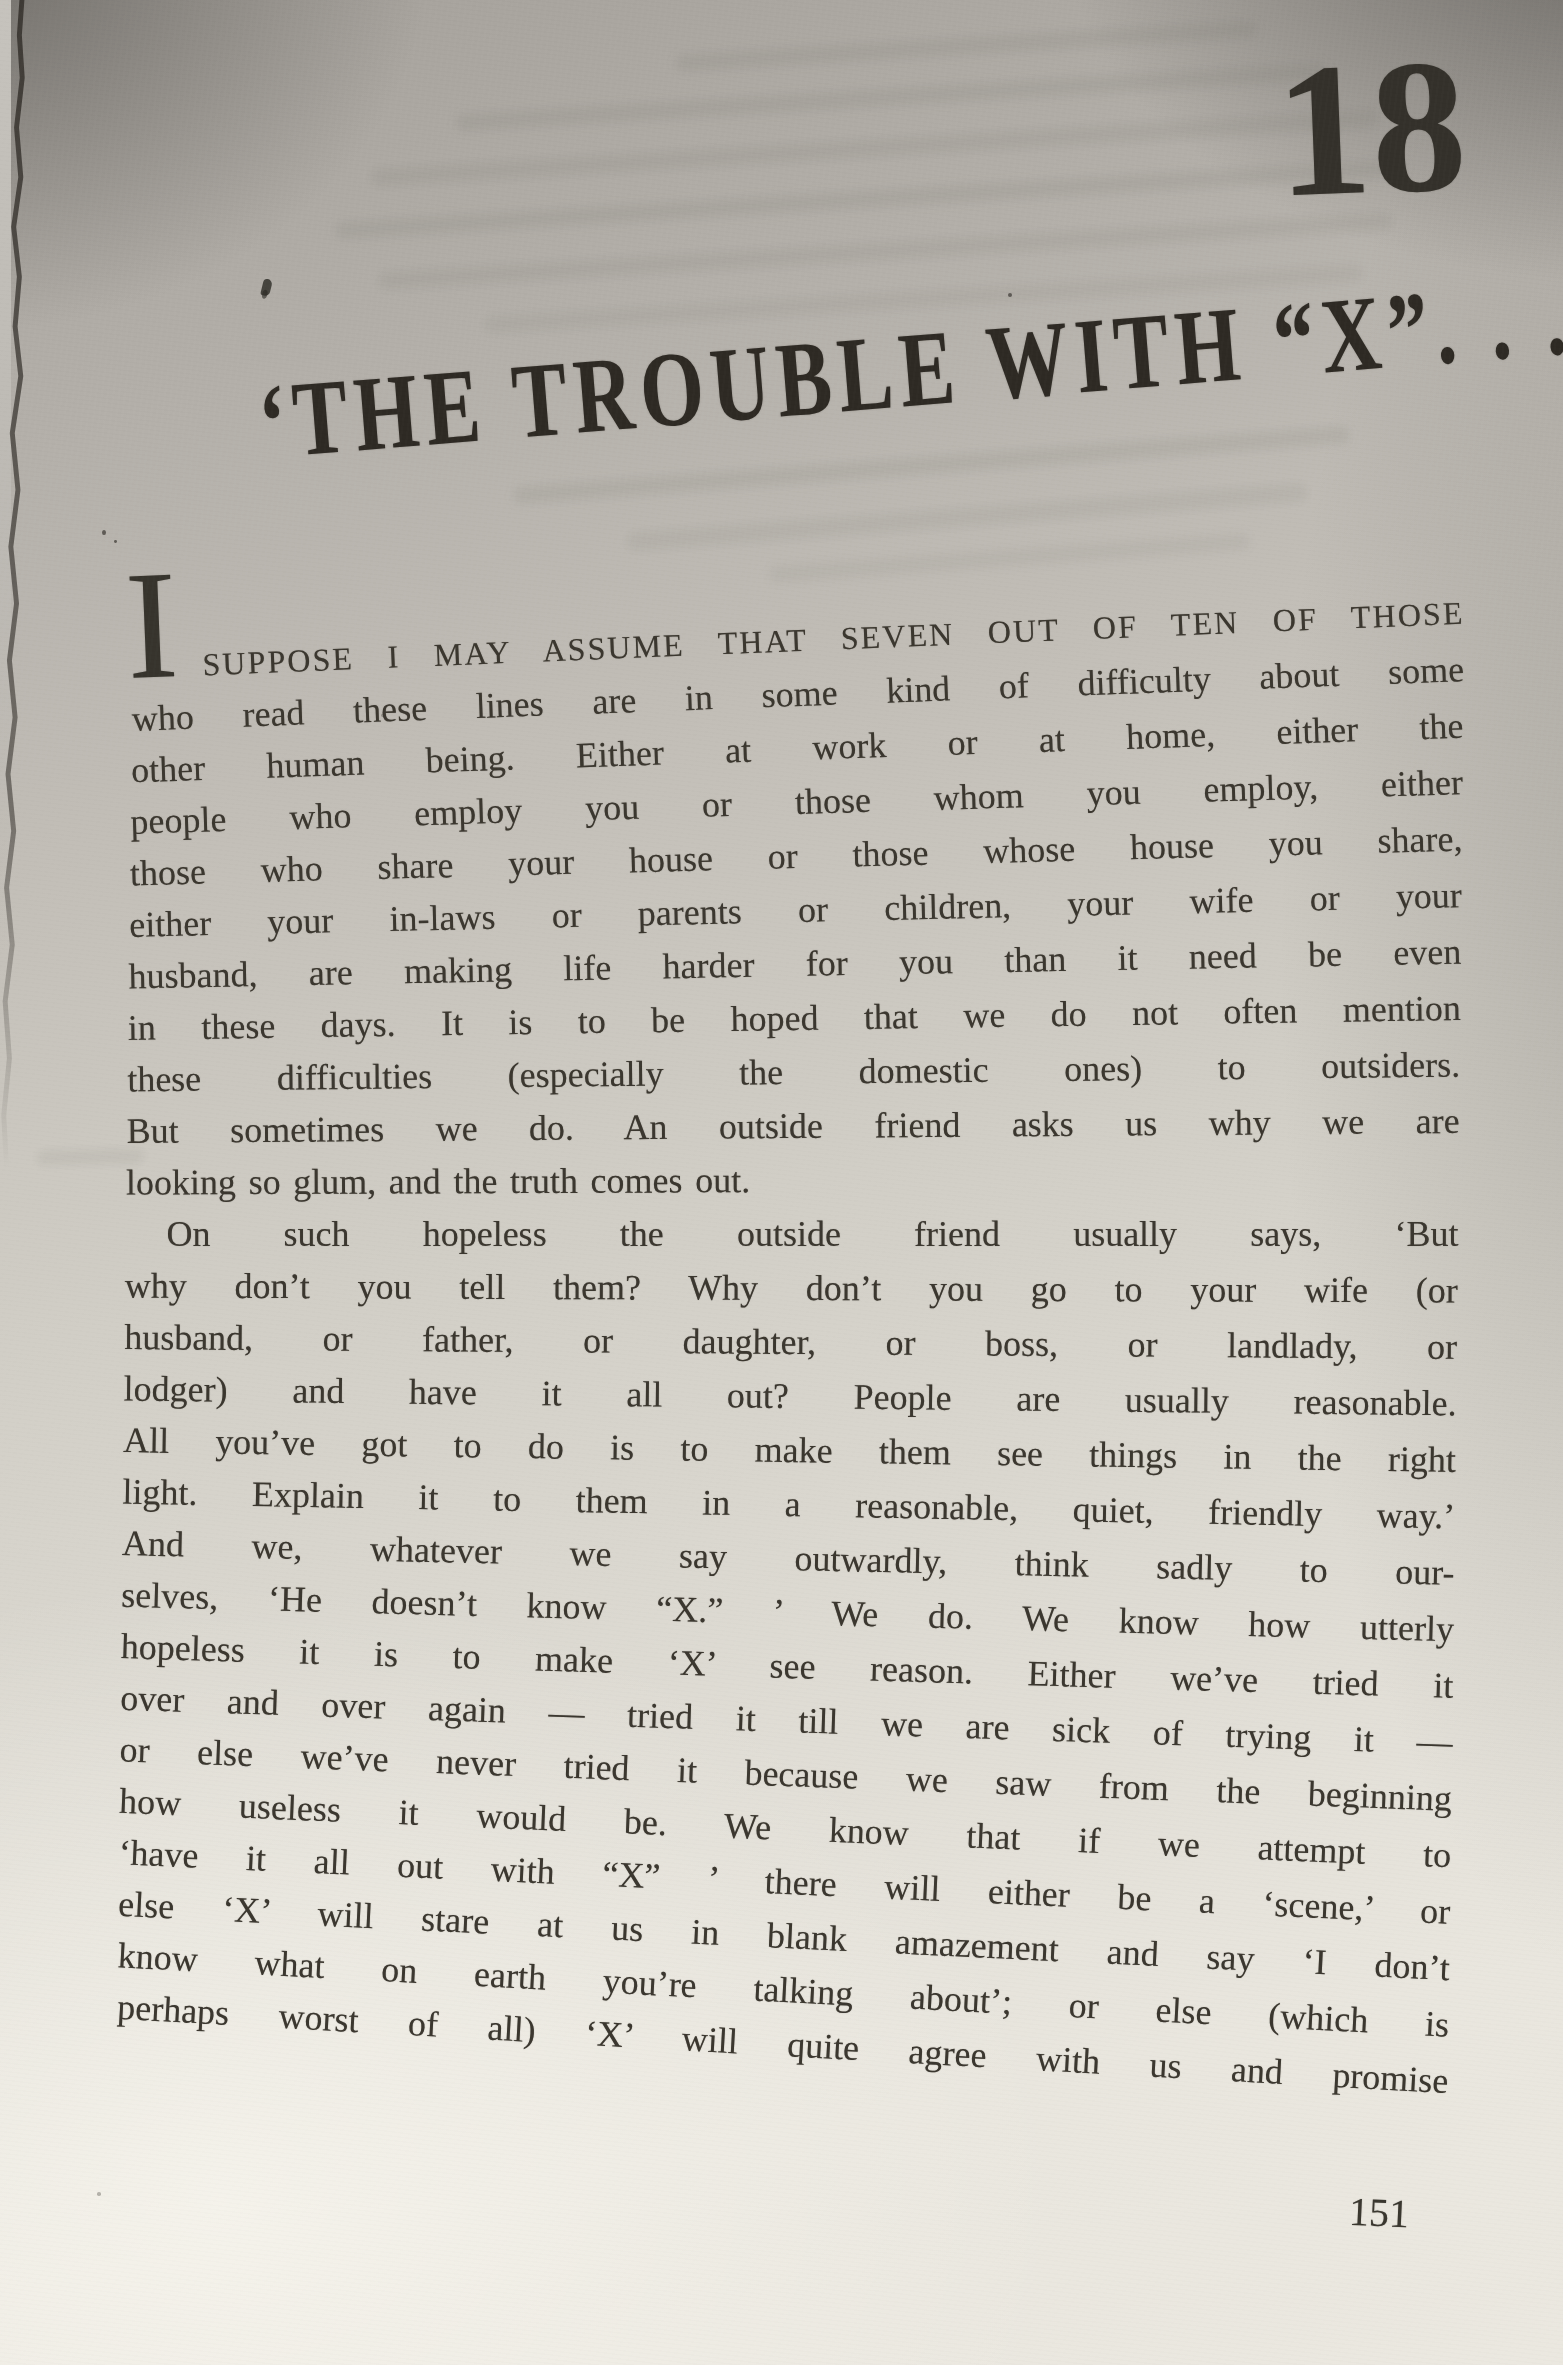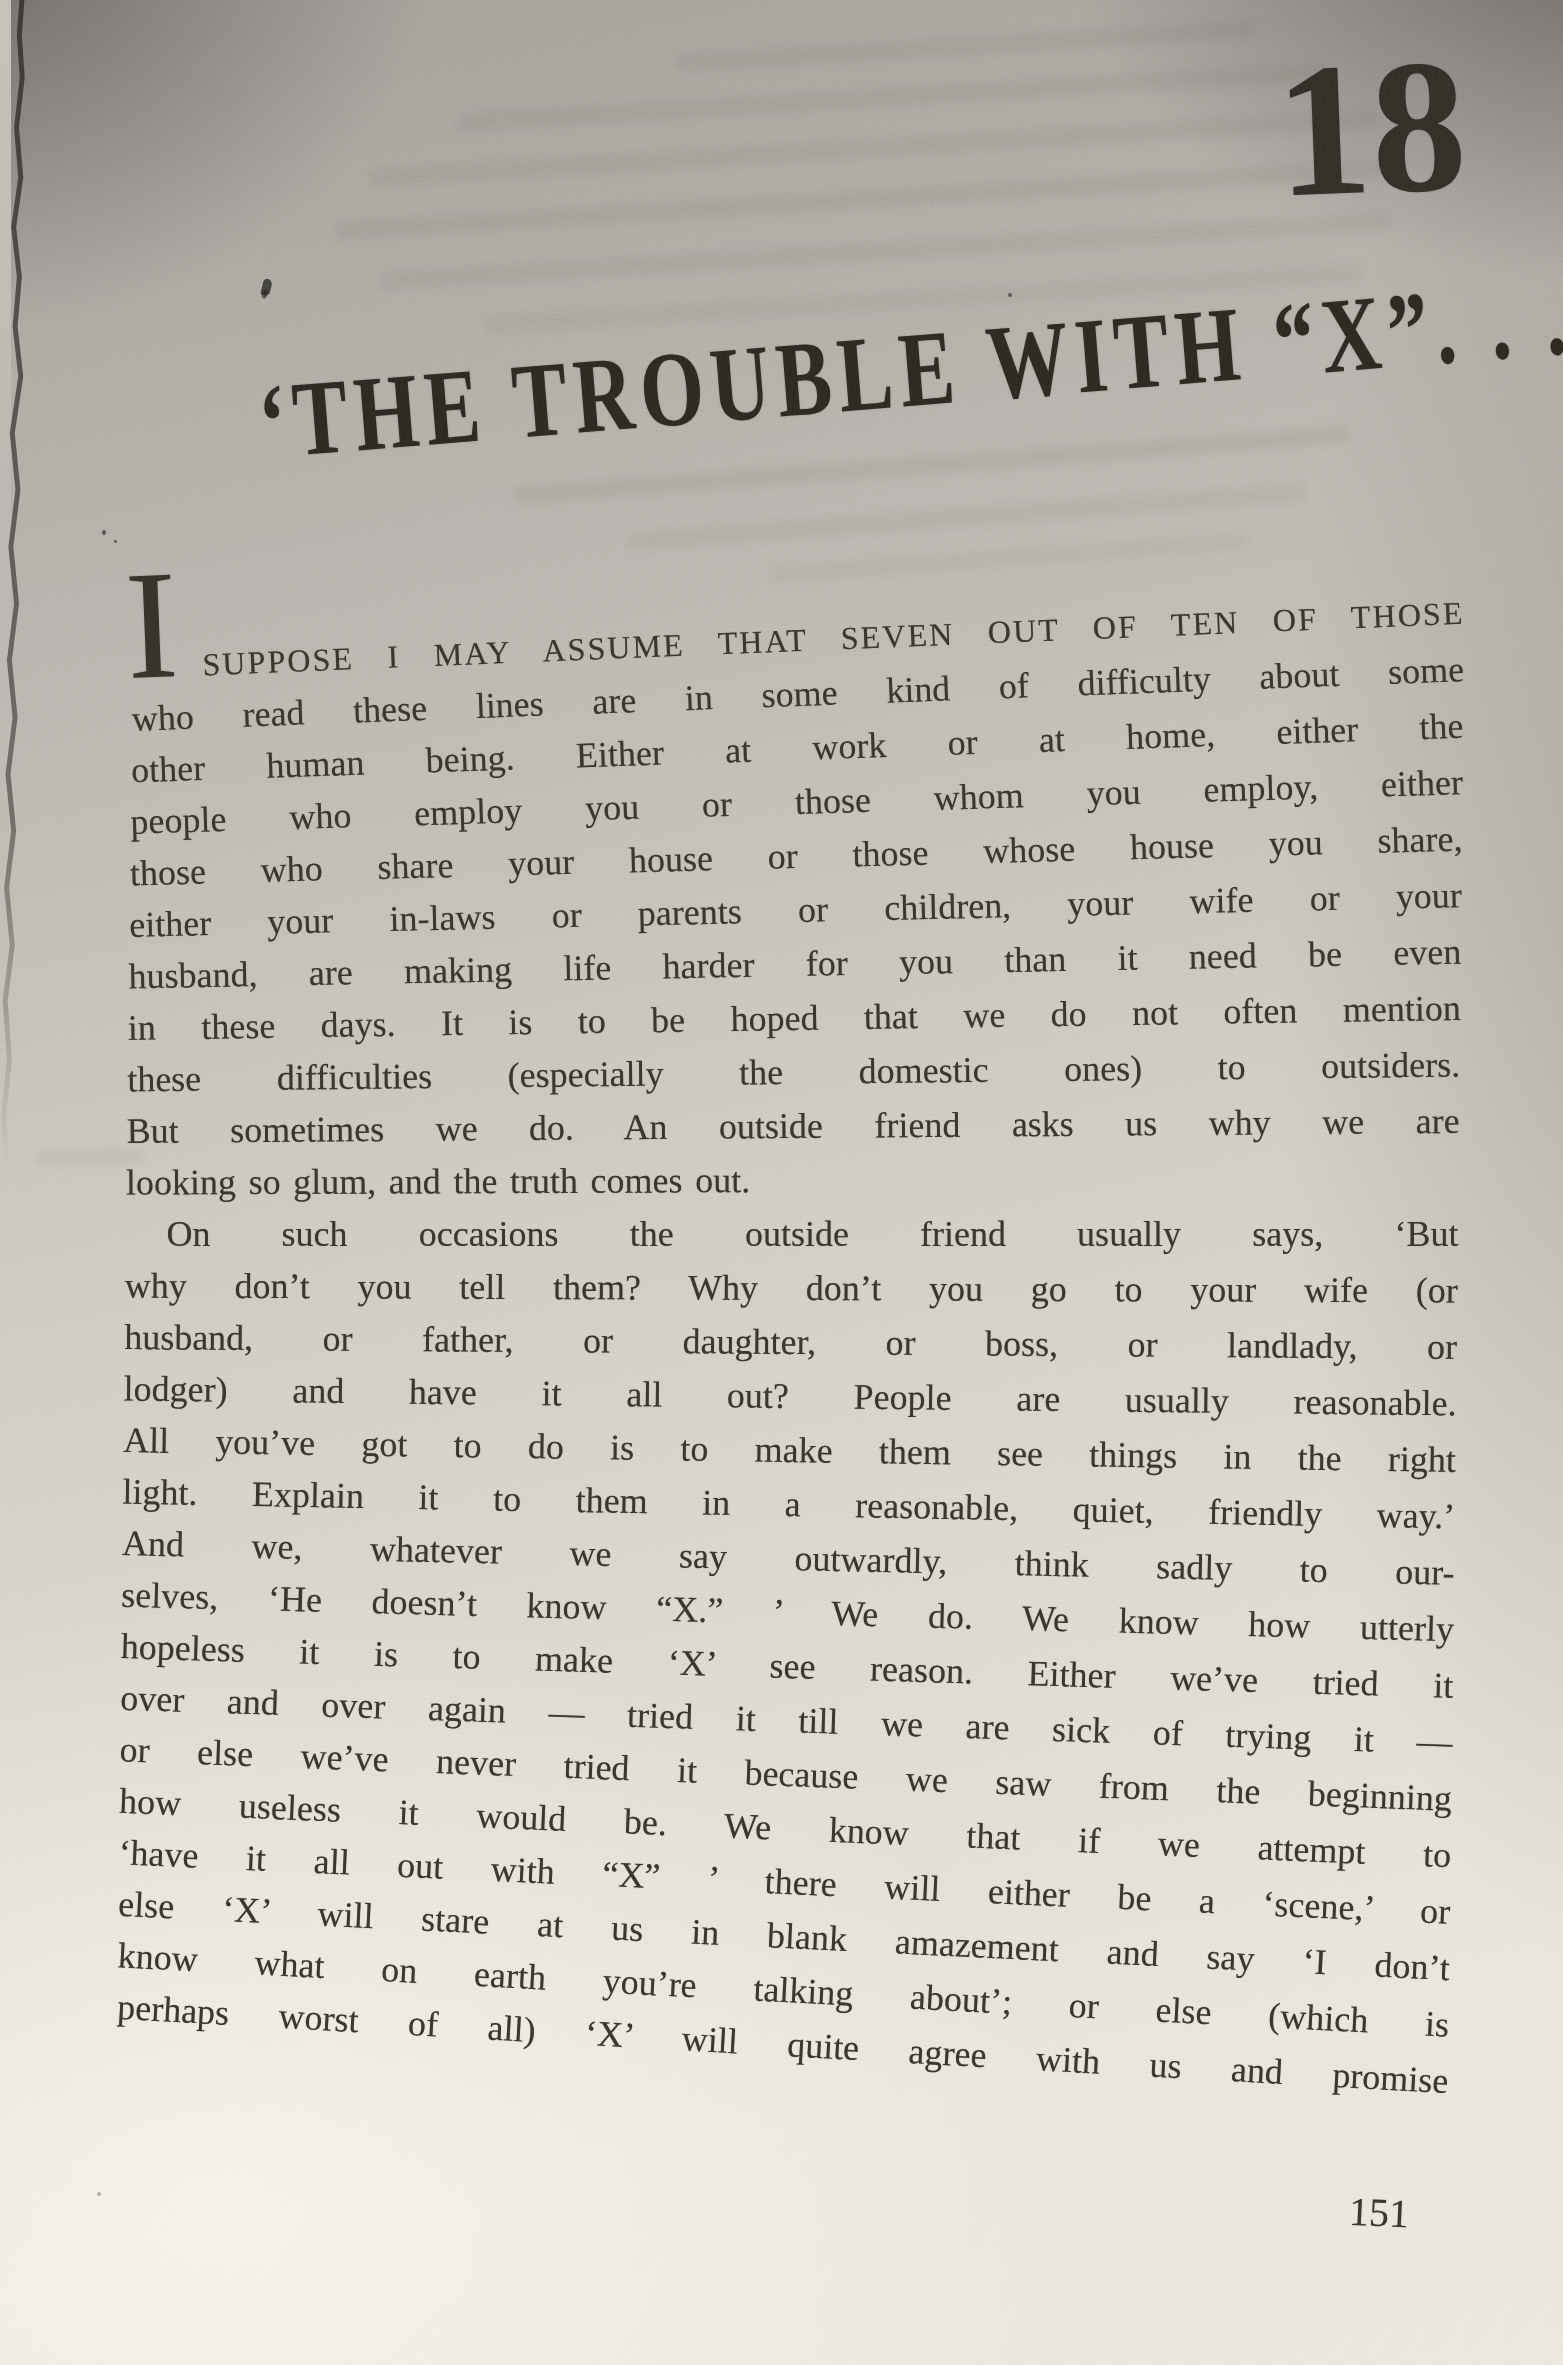--- a/index.html
+++ b/index.html
@@ -104,21 +104,21 @@
         <div class="line" style="transform: translateX(-1.8px) rotate(-1.71deg);">people who employ you or those whom you employ, either</div>
         <div class="line" style="transform: translateX(-2.4px) rotate(-1.5deg);">those who share your house or those whose house you share,</div>
         <div class="line" style="transform: translateX(-3px) rotate(-1.28deg);">either your in-laws or parents or children, your wife or your</div>
         <div class="line" style="transform: translateX(-3.6px) rotate(-1.07deg);">husband, are making life harder for you than it need be even</div>
         <div class="line" style="transform: translateX(-4.2px) rotate(-0.86deg);">in these days. It is to be hoped that we do not often mention</div>
         <div class="line" style="transform: translateX(-4.8px) rotate(-0.64deg);">these difficulties (especially the domestic ones) to outsiders.</div>
         <div class="line" style="transform: translateX(-5.4px) rotate(-0.43deg);">But sometimes we do. An outside friend asks us why we are</div>
         <div class="line short" style="transform: translateX(-6px) rotate(-0.22deg);">looking so glum, and the truth comes out.</div>
       </div>
     <div class="para">
-        <div class="line indent" style="transform: translateX(-6.6px) rotate(0deg);">On such occasions the outside friend usually says, ‘But</div>
+        <div class="line indent" style="transform: translateX(-6.6px) rotate(0deg);">On such hopeless the outside friend usually says, ‘But</div>
         <div class="line" style="transform: translateX(-7.3px) rotate(0.21deg);">why don’t you tell them? Why don’t you go to your wife (or</div>
         <div class="line" style="transform: translateX(-7.8px) rotate(0.42deg);">husband, or father, or daughter, or boss, or landlady, or</div>
         <div class="line" style="transform: translateX(-8.4px) rotate(0.64deg);">lodger) and have it all out? People are usually reasonable.</div>
         <div class="line" style="transform: translateX(-9px) rotate(0.85deg);">All you’ve got to do is to make them see things in the right</div>
         <div class="line" style="transform: translateX(-9.6px) rotate(1.07deg);">light. Explain it to them in a reasonable, quiet, friendly way.’</div>
         <div class="line" style="transform: translateX(-10.2px) rotate(1.28deg);">And we, whatever we say outwardly, think sadly to our-</div>
         <div class="line" style="transform: translateX(-10.8px) rotate(1.49deg);">selves, ‘He doesn’t know “X.” ’ We do. We know how utterly</div>
         <div class="line" style="transform: translateX(-11.4px) rotate(1.71deg);">hopeless it is to make ‘X’ see reason. Either we’ve tried it</div>
         <div class="line" style="transform: translateX(-12px) rotate(1.92deg);">over and over again — tried it till we are sick of trying it —</div>
         <div class="line" style="transform: translateX(-12.7px) rotate(2.13deg);">or else we’ve never tried it because we saw from the beginning</div>

